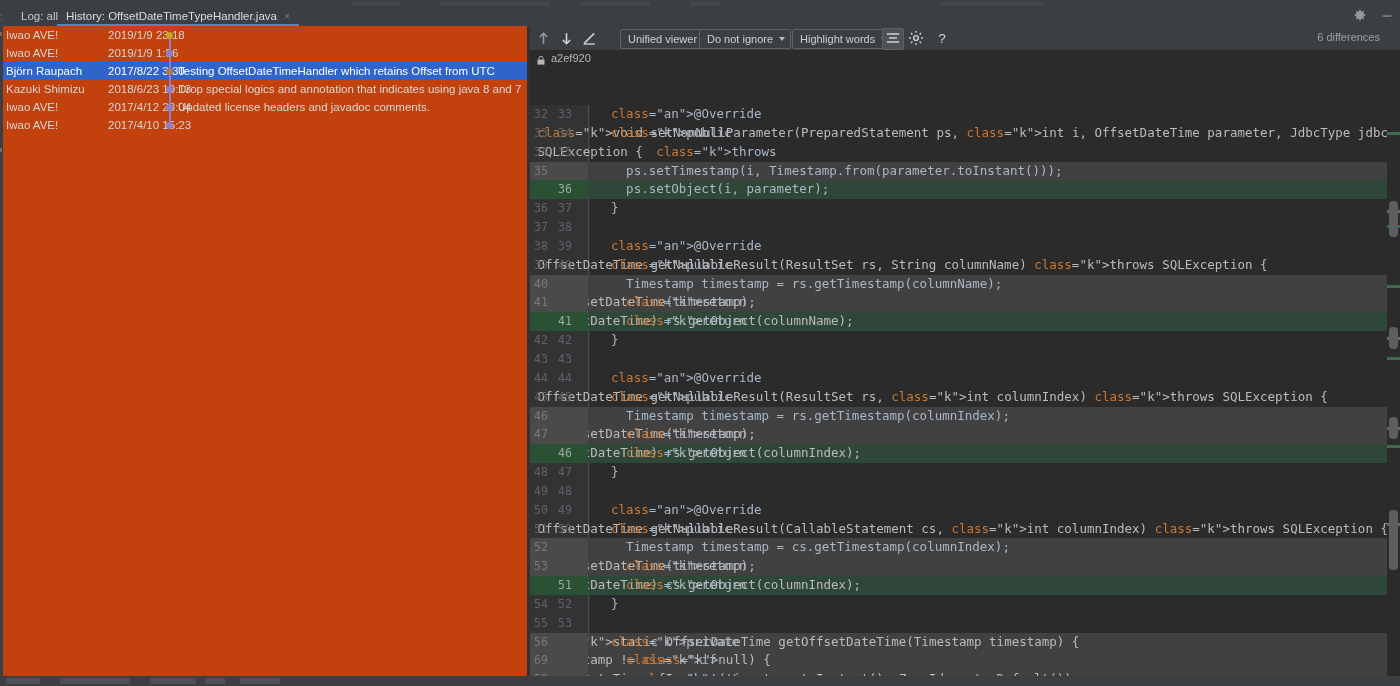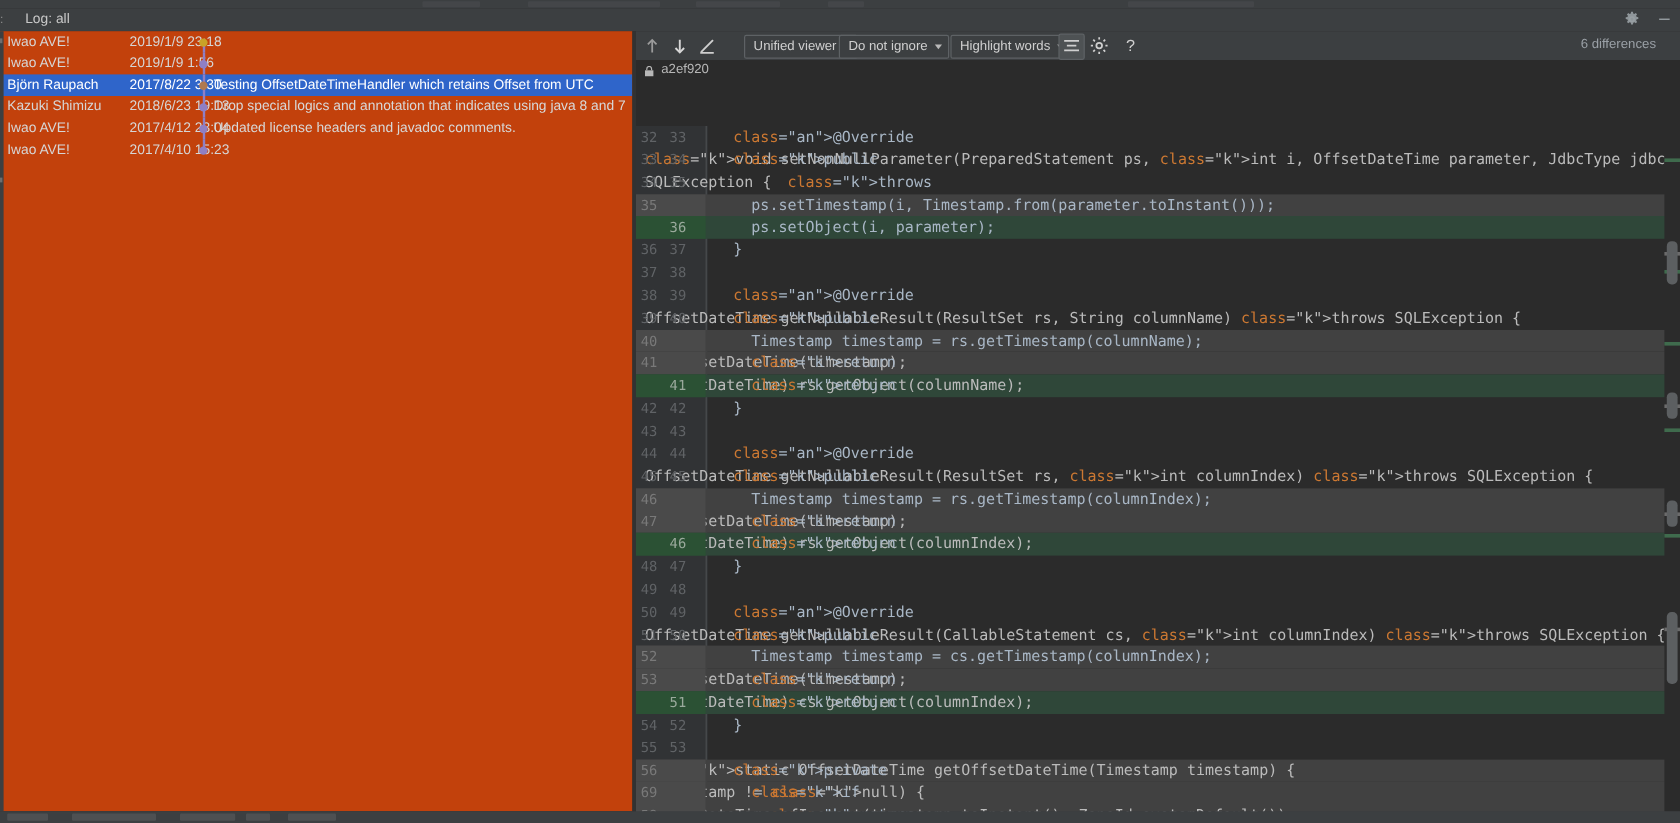--- a/index.html
+++ b/index.html
@@ -99,20 +99,24 @@
     <div class="blurbit" style="left:440px;width:110px;"></div>
     <div class="blurbit" style="left:580px;width:70px;"></div>
     <div class="blurbit" style="left:690px;width:30px;"></div>
     <div class="blurbit" style="left:940px;width:105px;"></div>
   </div>
 
   <div class="tabbar">
     <span class="leftcolon">:</span>
     <div class="tab log">
       <span>Log: all</span>
+    </div>
+    <div class="tab hist">
+      <span>History: OffsetDateTimeTypeHandler.java</span><span class="closex">×</span>
+      <div class="underline"></div>
     </div>
     <div class="winbtns">
       <span class="ic">
         <svg width="14" height="14" viewBox="0 0 16 16">
             <path fill="#a9b0b5" d="M8 5.2A2.8 2.8 0 1 0 8 10.8 2.8 2.8 0 0 0 8 5.2zm0 1.4a1.4 1.4 0 1 1 0 2.8 1.4 1.4 0 0 1 0-2.8z"></path>
             <path fill="#a9b0b5" d="M7.1 1h1.8l.25 1.6 1.1.46 1.3-.95 1.27 1.27-.95 1.3.46 1.1L14 6.1v1.8l-1.6.25-.46 1.1.95 1.3-1.27 1.27-1.3-.95-1.1.46L8.9 13H7.1l-.25-1.6-1.1-.46-1.3.95L3.18 10.6l.95-1.3-.46-1.1L2 7.9V6.1l1.67-.25.46-1.1-.95-1.3L4.45 2.2l1.3.95 1.1-.46z" opacity=".9"></path>
           </svg>
       </span>
       <span class="ic">
         <svg width="14" height="14" viewBox="0 0 16 16">

